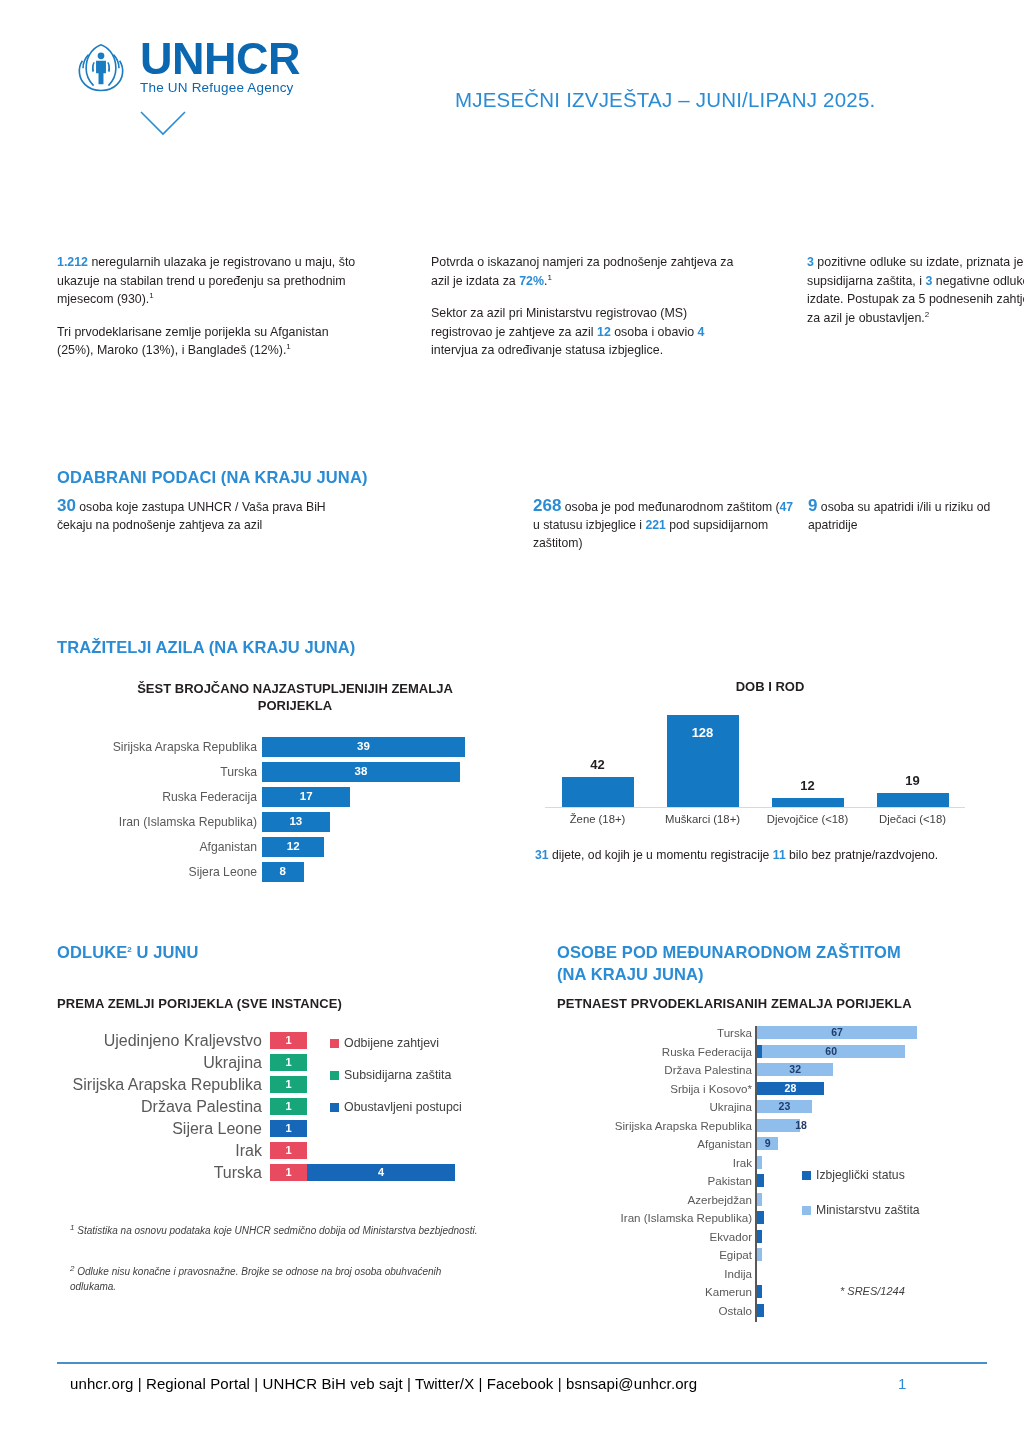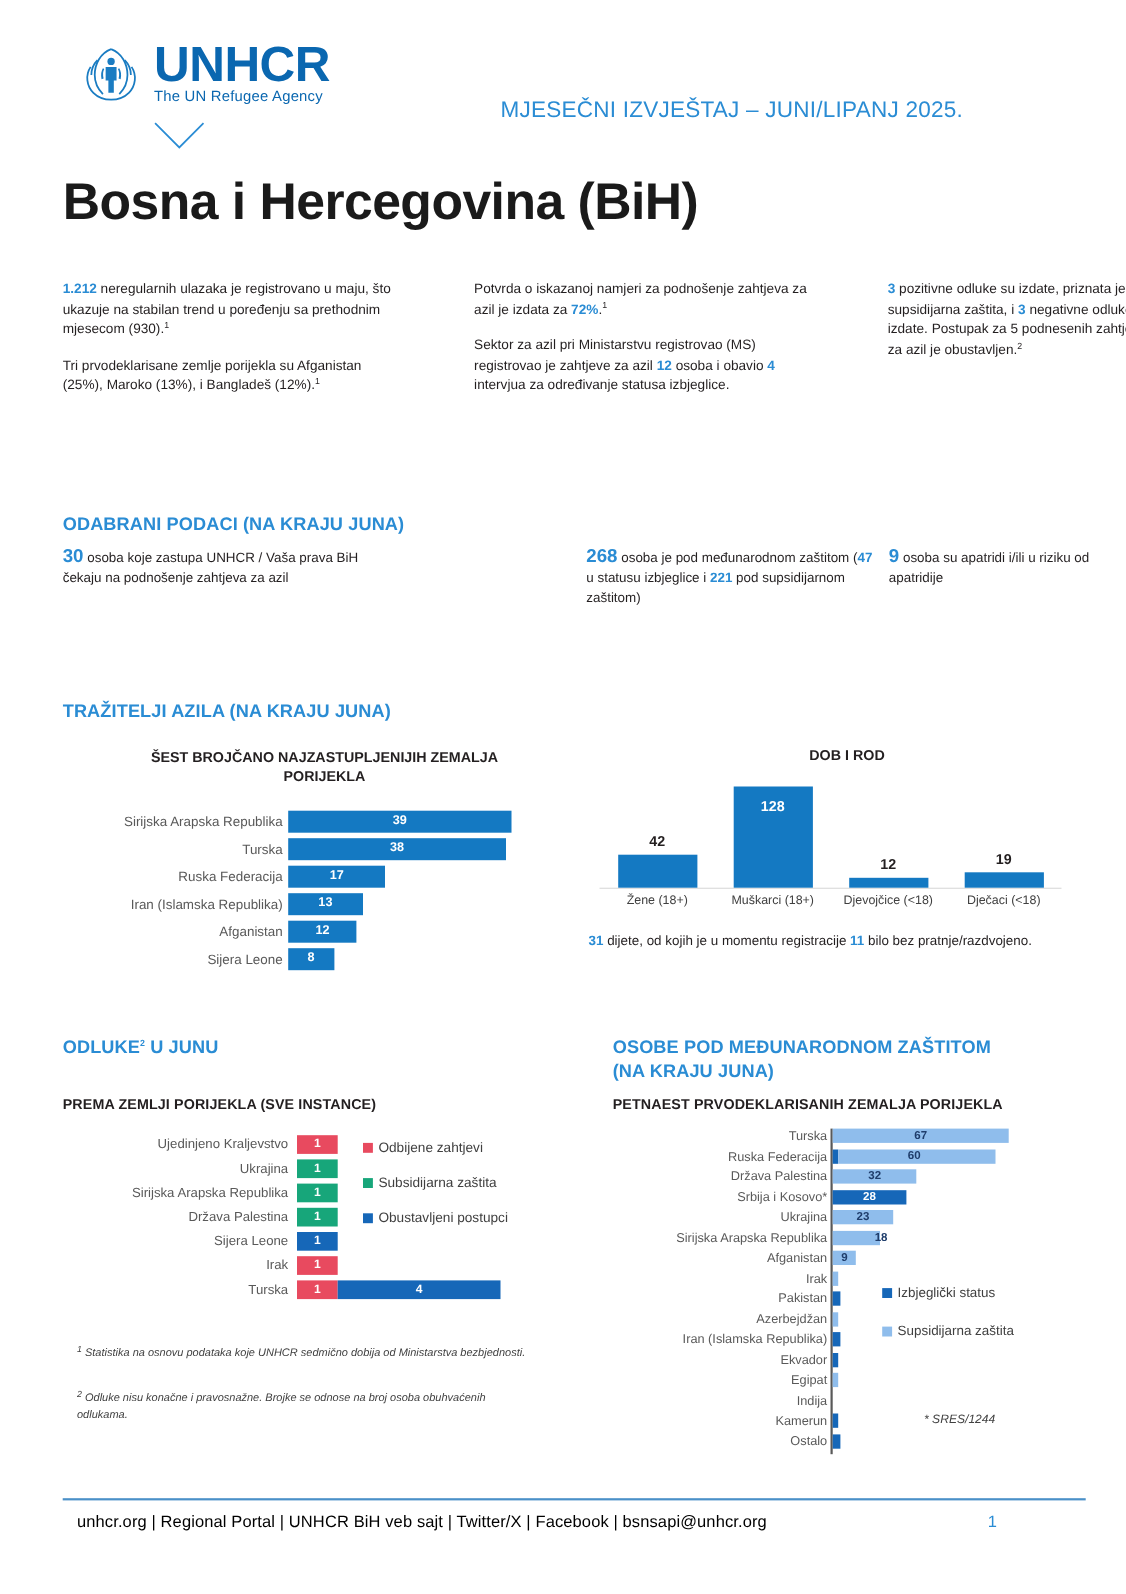--- a/index.html
+++ b/index.html
@@ -64,21 +64,21 @@
   
   .vbar-axis{position:absolute;background:#d9d9d9;height:1px;}
   .vbar{position:absolute;background:#1479c2;}
   .vbar-lab{position:absolute;font-size:11.3px;color:#404040;text-align:center;}
   .vbar-num{position:absolute;font-size:13px;font-weight:bold;text-align:center;}
 
   .note{position:absolute;font-size:12.2px;line-height:18px;color:#231f20;}
 
   
   .dec-row{position:absolute;height:17px;}
-  .dec-label{position:absolute;right:0;top:0;font-size:12px;color:#595959;white-space:nowrap;line-height:17px;}
+  .dec-label{position:absolute;right:0;top:0;font-size:16px;color:#595959;white-space:nowrap;line-height:17px;}
   .dec-seg{position:absolute;top:0;height:17px;}
   .dec-seg span{display:block;width:100%;text-align:center;line-height:17px;font-size:11px;font-weight:bold;color:#fff;}
   .legend-item{position:absolute;font-size:12.4px;color:#404040;white-space:nowrap;}
   .legend-swatch{display:inline-block;width:9px;height:9px;margin-right:5px;vertical-align:middle;}
 
   
   .fn{position:absolute;font-size:10px;font-style:italic;line-height:14.5px;color:#404040;}
 
   
   .ip-row{position:absolute;height:14px;}
@@ -119,21 +119,20 @@
         <div class="logo-word">UNHCR</div>
         <div class="logo-sub">The UN Refugee Agency</div>
       </div>
     </div>
     <svg class="logo-chevron" width="48" height="30">
       <polyline points="2,4 24,26 46,4" fill="none" stroke="#2a8cd4" stroke-width="1.6"></polyline>
     </svg>
     <div class="report-title">MJESEČNI IZVJEŠTAJ –  JUNI/LIPANJ 2025.</div>
   </div>
 
-  <div class="main-title">Bosna i Hercegovina (BiH)</div>
 
   <div class="intro">
     <div class="intro-col intro-c1">
       <p><span class="hl">1.212</span><span> neregularnih ulazaka je registrovano u maju, što ukazuje na stabilan trend u poređenju sa prethodnim mjesecom (930).</span><sup>1</sup></p>
       <p><span>Tri prvodeklarisane zemlje porijekla su Afganistan (25%), Maroko (13%), i Bangladeš (12%).</span><sup>1</sup></p>
     </div>
     <div class="intro-col intro-c2">
       <p><span>Potvrda o iskazanoj namjeri za podnošenje zahtjeva za azil je izdata za </span><span class="hl">72%</span><span>.</span><sup>1</sup></p>
       <p><span>Sektor za azil pri Ministarstvu registrovao (MS) registrovao je zahtjeve za azil </span><span class="hl">12</span><span> osoba i obavio </span><span class="hl">4</span><span> intervjua za određivanje statusa izbjeglice.</span></p>
     </div>
@@ -341,21 +340,21 @@
         <div class="ip-label" style="left: 0px; width: 195px; text-align: right;">Kamerun</div>
         <div class="ip-seg" style="left: 200px; width: 5px; background: rgb(22, 103, 184);"></div>
       </div>
       <div class="ip-row" style="left: 557px; top: 1303.5px; width: 440px;">
         <div class="ip-label" style="left: 0px; width: 195px; text-align: right;">Ostalo</div>
         <div class="ip-seg" style="left: 200px; width: 7.16418px; background: rgb(22, 103, 184);"></div>
       </div>
     </div>
   <div id="chart-ip-legend">
       <div class="legend-item" style="left: 802px; top: 1168px; font-size: 12.2px;"><span class="legend-swatch" style="background: rgb(22, 103, 184);"></span><span>Izbjeglički status</span></div>
-      <div class="legend-item" style="left: 802px; top: 1203px; font-size: 12.2px;"><span class="legend-swatch" style="background: rgb(143, 189, 236);"></span><span>Supsidijarna zaštita</span></div>
+      <div class="legend-item" style="left: 802px; top: 1203px; font-size: 12.2px;"><span class="legend-swatch" style="background: rgb(143, 189, 236);"></span><span>Ministarstvu zaštita</span></div>
     </div>
   <div class="ip-star" style="left:840px;top:1285px;">* SRES/1244</div>
 
   <div class="footer-rule"></div>
   <div class="footer-text">unhcr.org | Regional Portal | UNHCR BiH veb sajt | Twitter/X | Facebook | bsnsapi@unhcr.org</div>
   <div class="footer-page">1</div>
 
 </div>
 
 </body></html>

